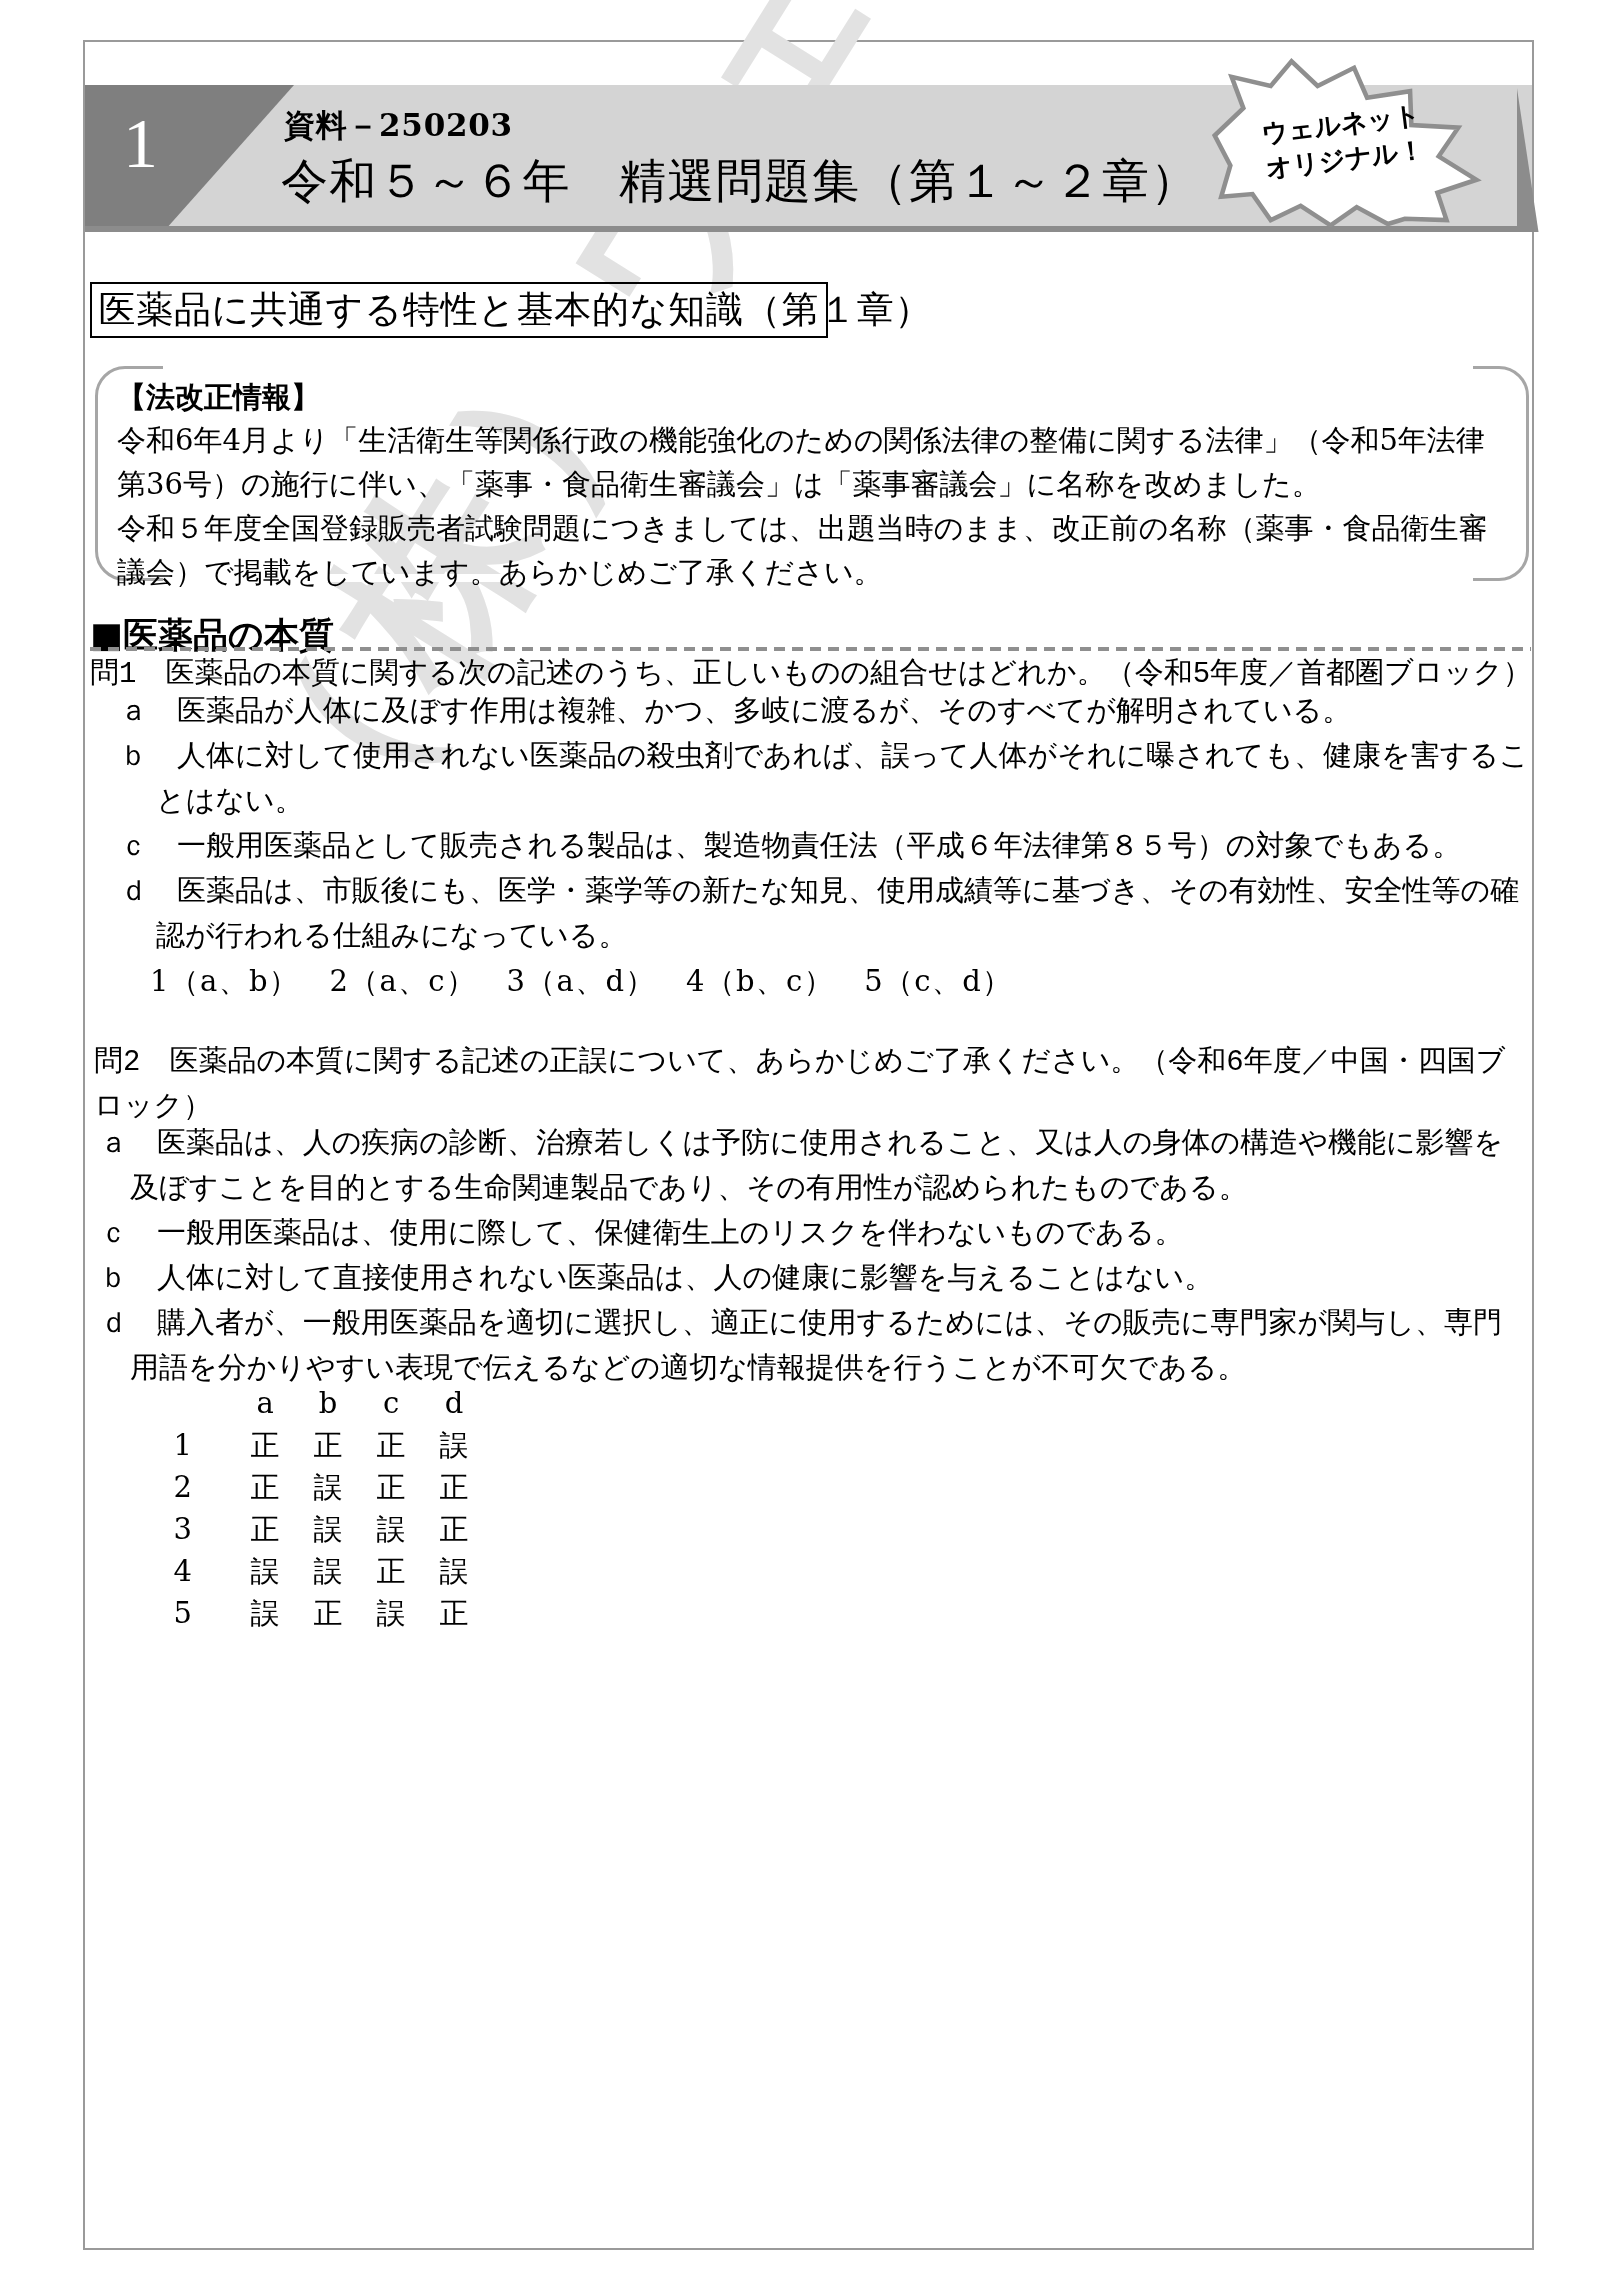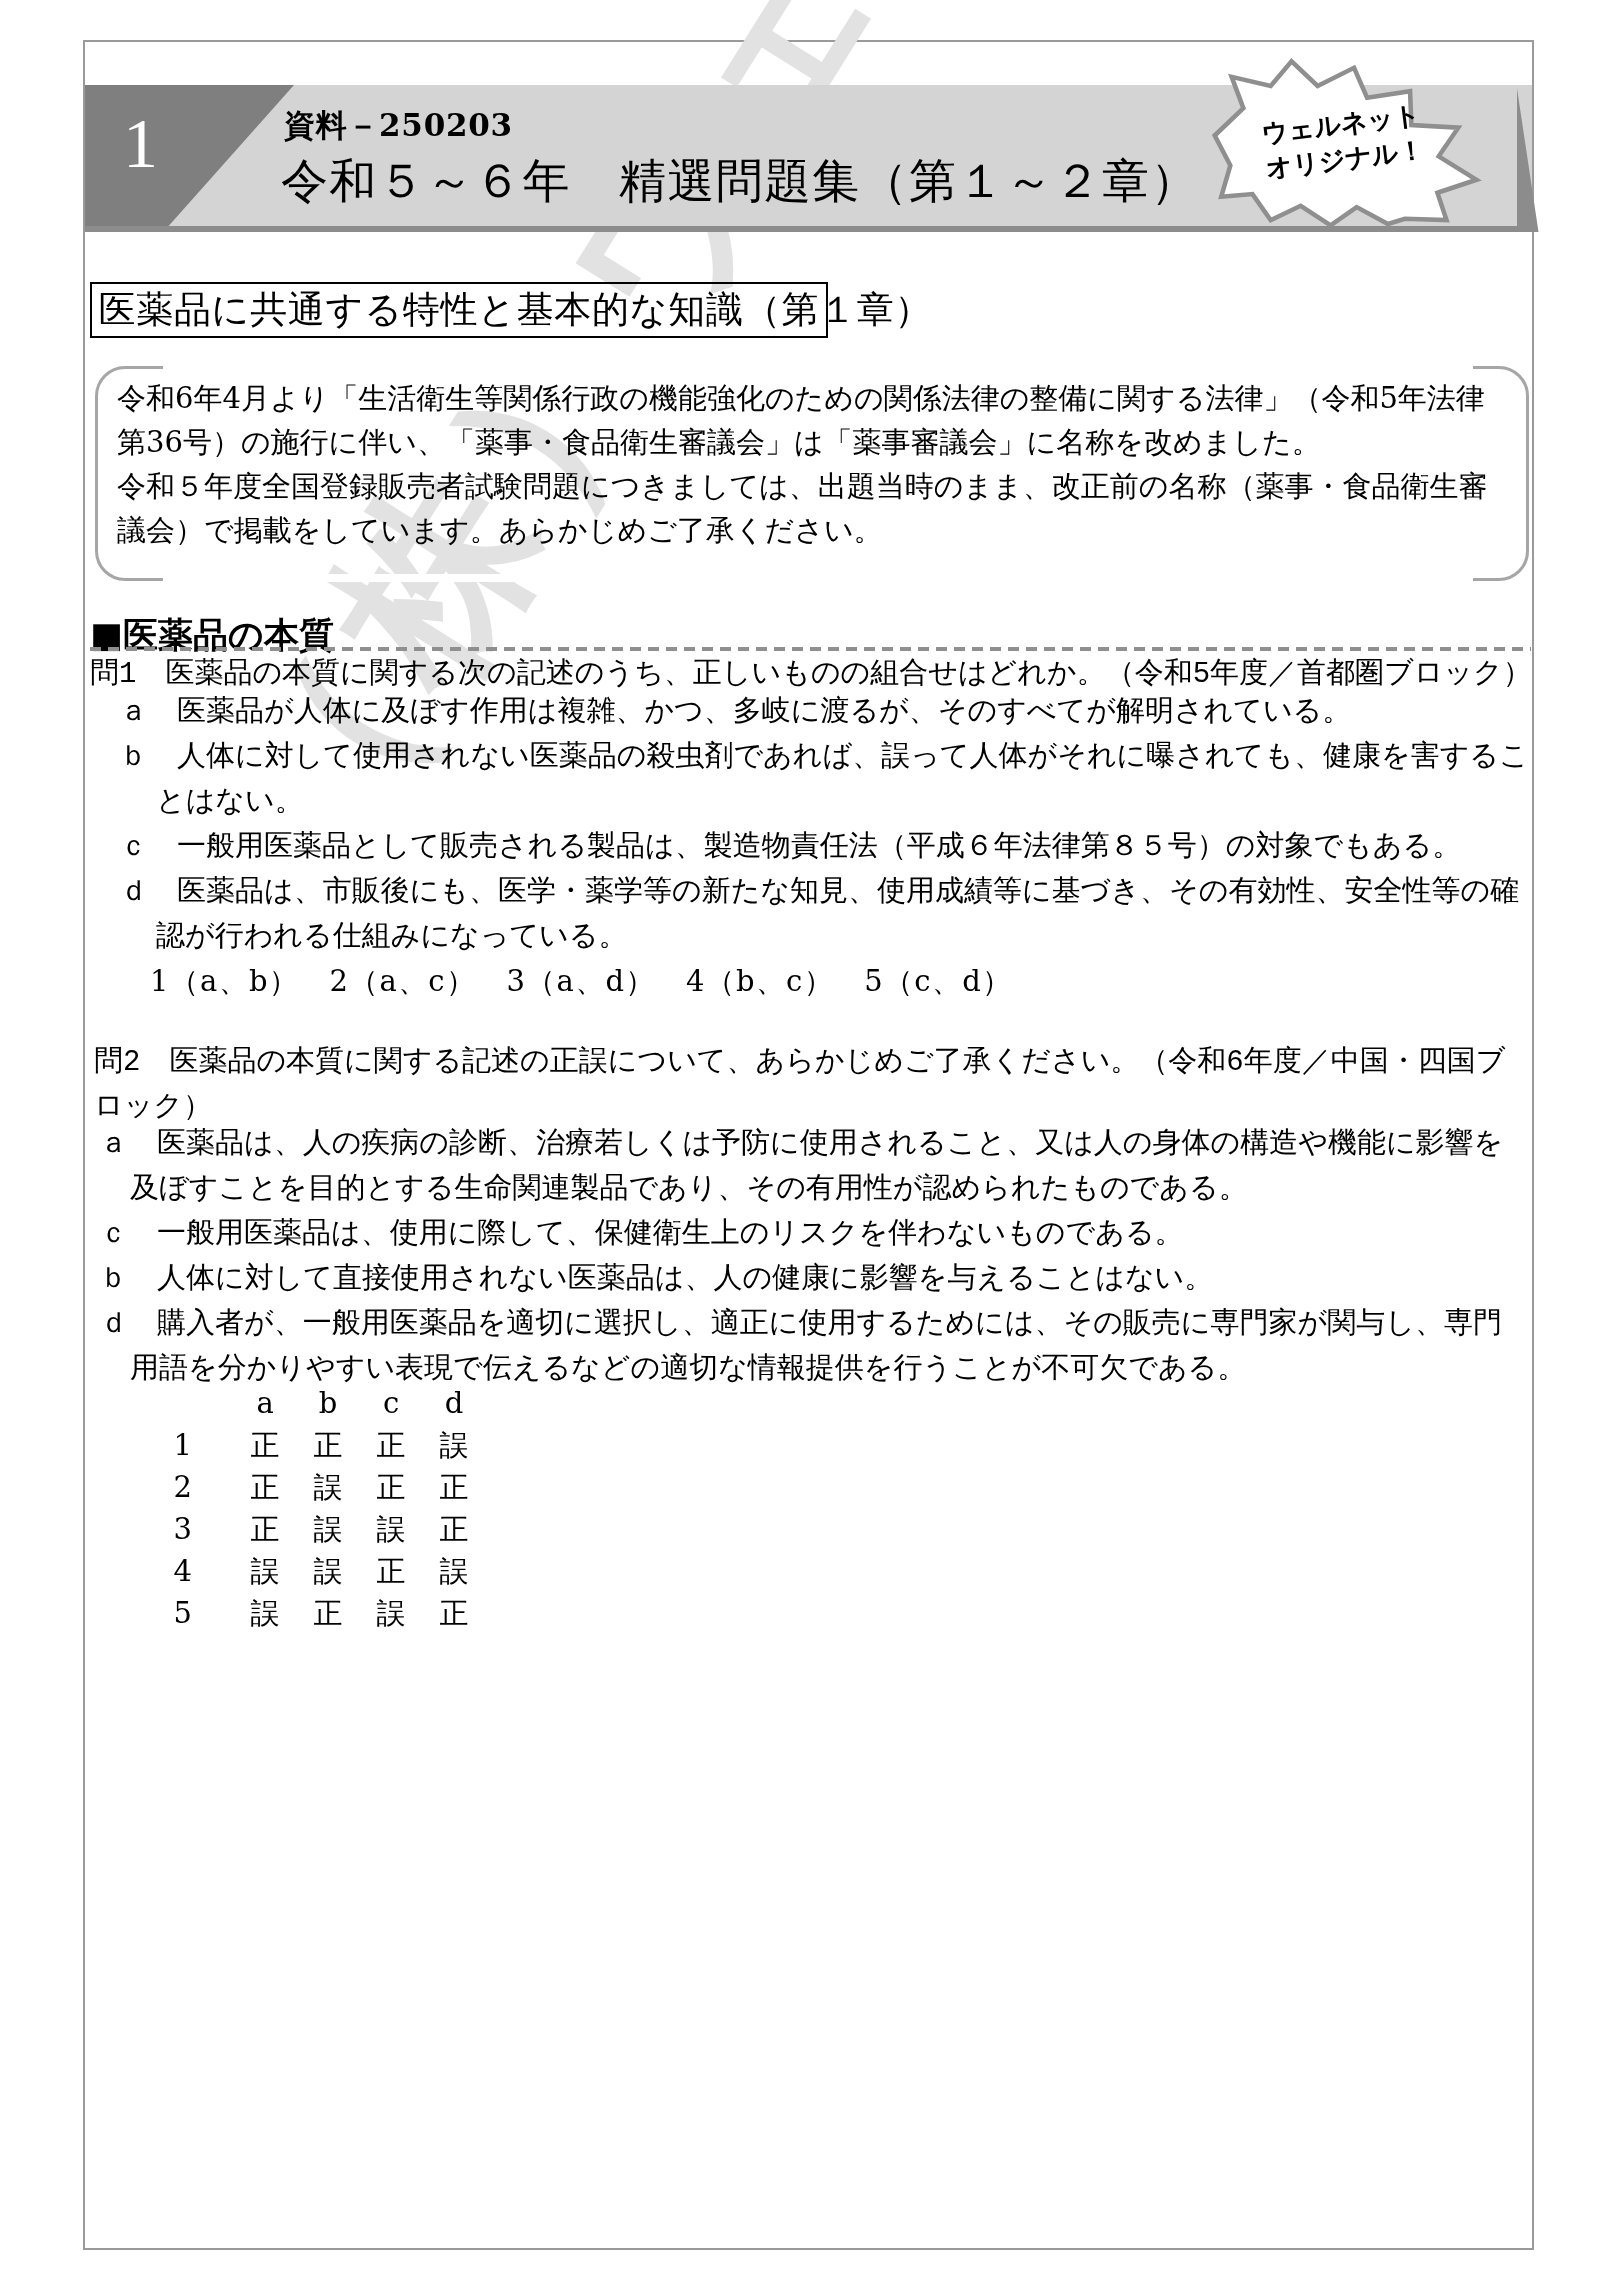--- a/index.html
+++ b/index.html
@@ -331,20 +331,21 @@
 
     <div class="chapter-box">
       <div class="chapter-box-inner">医薬品に共通する特性と基本的な知識（第１章）</div>
     </div>
 
     <div class="law-box">
       <div class="law-box-mask-top"></div>
       <div class="law-box-mask-bottom"></div>
     </div>
     <div class="law-inner">
+      <div class="law-title">【法改正情報】</div>
       <div class="law-p">令和6年4月より「生活衛生等関係行政の機能強化のための関係法律の整備に関する法律」（令和5年法律第36号）の施行に伴い、「薬事・食品衛生審議会」は「薬事審議会」に名称を改めました。</div>
       <div class="law-p">令和５年度全国登録販売者試験問題につきましては、出題当時のまま、改正前の名称（薬事・食品衛生審議会）で掲載をしています。あらかじめご了承ください。</div>
     </div>
 
     <div class="sec-head">■医薬品の本質</div>
     <div class="dash-rule"></div>
 
     <div class="q" style="left:90px; top:653px; width:1444px;">
       <div class="q-stem">問1　医薬品の本質に関する次の記述のうち、正しいものの組合せはどれか。（令和5年度／首都圏ブロック）</div>
     </div>

